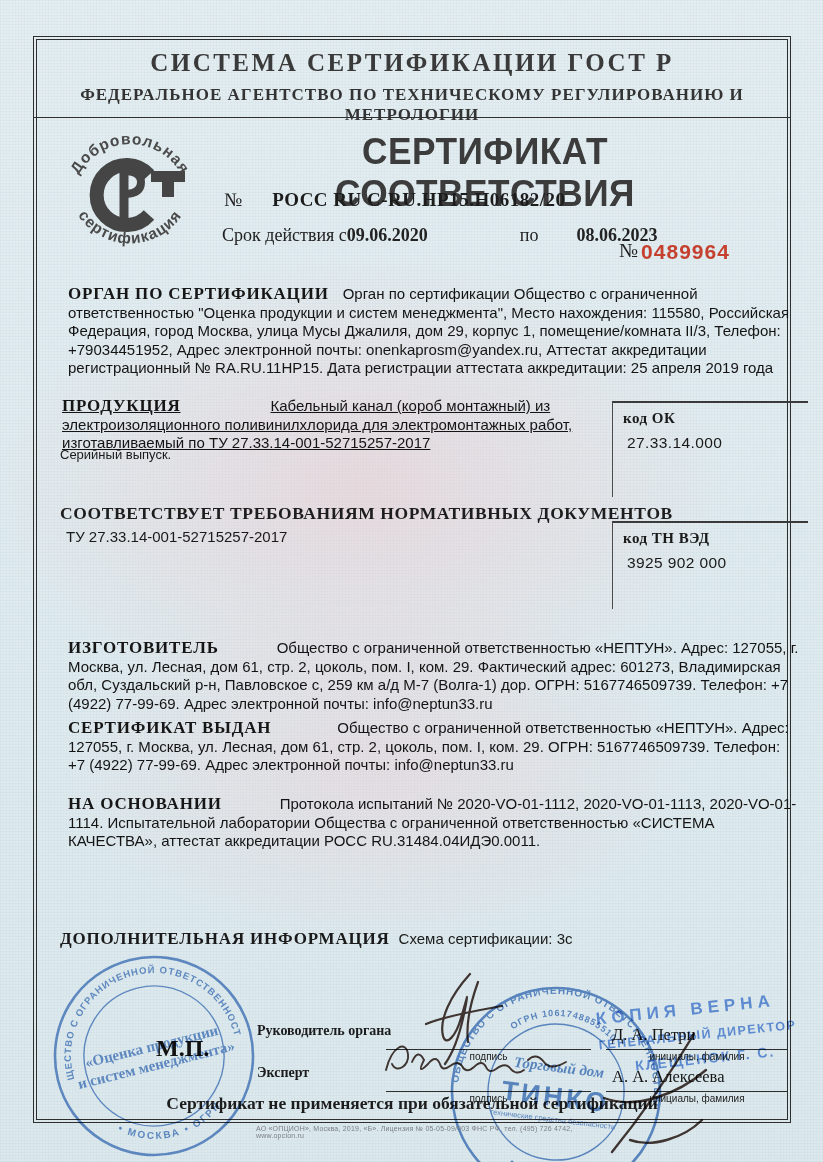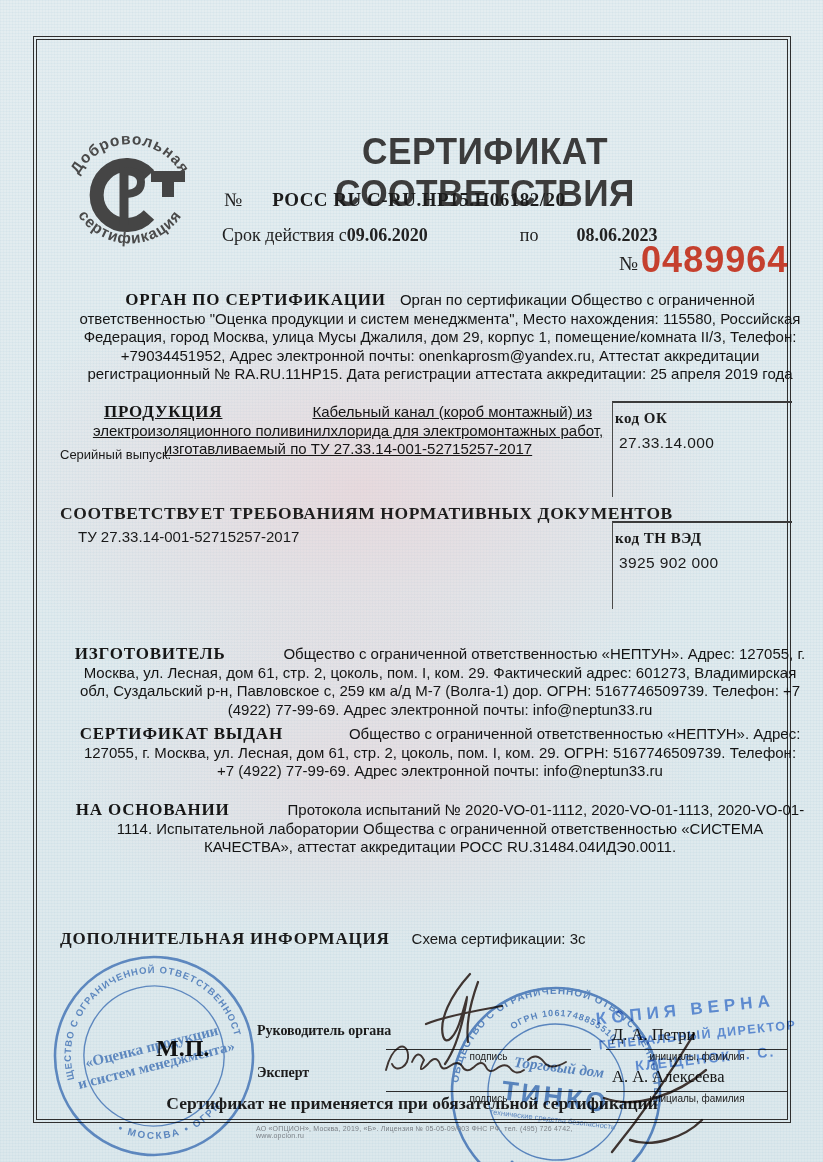--- a/index.html
+++ b/index.html
@@ -26,40 +26,40 @@
   .rst{position:absolute; left:20px; top:88px; color:#4a4a4a;}
   .title{position:absolute; left:168px; top:94px; width:566px; text-align:center;
          font-weight:bold; font-size:36px; color:#3c3c3c; letter-spacing:.5px; transform:scaleX(.98);}
   .numline{position:absolute; left:190px; top:152px; font-family:"Liberation Serif",serif; font-size:19px; color:#222;}
   .numline .nv{font-weight:bold; margin-left:30px; letter-spacing:.5px; color:#1c1c1c;}
   .validity{position:absolute; left:188px; top:188px; font-family:"Liberation Serif",serif; font-size:18px; color:#222;}
   .validity .d1{font-weight:bold; }
   .validity .po{margin-left:92px;}
   .validity .d2{font-weight:bold; margin-left:38px;}
   .blankno{position:absolute; left:585px; top:202px; font-family:"Liberation Serif",serif; font-size:20px; color:#222;}
-  .blankno .red{font-family:"Liberation Sans",sans-serif; font-size:36px; font-weight:bold;
+  .blankno .red{font-family:"Liberation Sans",sans-serif; font-size:21px; font-weight:bold;
                 color:var(--blank-number-color,#c5402e); letter-spacing:1px; margin-left:3px; vertical-align:-2px;}
-  .para{position:absolute; margin:14px; font-size:15px; line-height:18.5px; color:#141414; text-align:center;}
+  .para{position:absolute; margin:8px; font-size:15px; line-height:18.5px; color:#141414; text-align:left;}
   .para b{font-family:"Liberation Serif",serif; font-size:17px; letter-spacing:.8px; color:#161616; white-space:nowrap;}
   .p-organ{left:26px; top:240px; width:732px;} .p-organ b{margin-right:14px;}
   .p-prod{left:20px; top:352px; width:560px;text-decoration:underline;}  .p-prod b{margin-right:90px;}
   .serial{position:absolute; left:26px; top:410px; font-size:13px;}
-  .codebox{position:absolute; left:578px; width:175px; border-top:2px solid #3a3a3a; border-left:1px solid #4a4a4a; padding:7px 2px;}
+  .codebox{position:absolute; left:578px; width:175px; border-top:2px solid #3a3a3a; border-left:1px solid #4a4a4a; padding:7px 10px;}
   .codebox .cl{font-family:"Liberation Serif",serif; font-weight:bold; font-size:15px; letter-spacing:.5px;}
   .codebox .cv{font-size:15.5px; margin:7px 0 0 4px; letter-spacing:.4px;}
   .box-ok{top:364px; height:80px;}
   .box-tnved{top:484px; height:72px;}
   .conform-h{position:absolute; left:26px; top:466px; font-family:"Liberation Serif",serif; font-weight:bold;
              font-size:17.5px; letter-spacing:.6px; color:#1d1d1d;text-align:right;}
-  .conform-t{position:absolute; left:32px; top:491px; font-size:15px;margin-left:12px;}
+  .conform-t{position:absolute; left:32px; top:491px; font-size:15px;}
   .p-made{left:26px; top:594px; width:732px;}   .p-made b{margin-right:58px;}
   .p-issued{left:26px; top:674px; width:732px;} .p-issued b{margin-right:66px;}
   .p-basis{left:26px; top:750px; width:732px;}  .p-basis b{margin-right:58px;}
   .addinfo{position:absolute; left:26px; top:892px; font-size:15px;}
-  .addinfo b{font-family:"Liberation Serif",serif; font-size:17px; letter-spacing:.8px; margin-right:22px;}
+  .addinfo b{font-family:"Liberation Serif",serif; font-size:17px; letter-spacing:.8px; margin-right:9px;}
   .mp{position:absolute; left:122px; top:998px; font-family:"Liberation Serif",serif; font-weight:bold; font-size:24px; color:#111;}
   .role{position:absolute; left:180px; font-family:"Liberation Serif",serif; font-weight:bold; font-size:14px; color:#1b1b1b;padding-left:43px;}
   .r1{top:986px;} .r2{top:1028px;}
   .sigline{position:absolute; border-bottom:1.4px solid #2c2c2c;}
   .sl1{left:352px; top:988px; width:205px; height:24px;}
   .sl2{left:352px; top:1030px; width:205px; height:24px;}
   .nl1{left:572px; top:988px; width:182px; height:24px;}
   .nl2{left:572px; top:1030px; width:182px; height:24px;}
   .cap{position:absolute; font-size:10px; color:#222; text-align:center;}
   .c1{left:352px; top:1014px; width:205px;} .c2{left:352px; top:1056px; width:205px;}
@@ -80,20 +80,24 @@
   .sig{position:absolute; mix-blend-mode:multiply;}
   svg text{fill:currentColor;}
 </style>
 </head>
 <body>
 
 <div class="page">
 
   <div class="frame">
 
+    <div class="hdr">
+      <div class="hdr1">СИСТЕМА СЕРТИФИКАЦИИ ГОСТ Р</div>
+      <div class="hdr2">ФЕДЕРАЛЬНОЕ АГЕНТСТВО ПО ТЕХНИЧЕСКОМУ РЕГУЛИРОВАНИЮ И МЕТРОЛОГИИ</div>
+    </div>
 
     <svg class="rst" width="152" height="128" viewBox="0 0 152 128">
       <defs>
         <path id="arcTop" d="M 20,62 A 58 58 0 0 1 132,62"></path>
         <path id="arcBot" d="M 16,72 A 62 62 0 0 0 136,72"></path>
       </defs>
       <text font-family="Liberation Sans" font-weight="bold" font-size="15.5" letter-spacing="1">
         <textPath href="#arcTop" startOffset="50%" text-anchor="middle">Добровольная</textPath>
       </text>
       <text font-family="Liberation Sans" font-weight="bold" font-size="15.5" letter-spacing="1">

